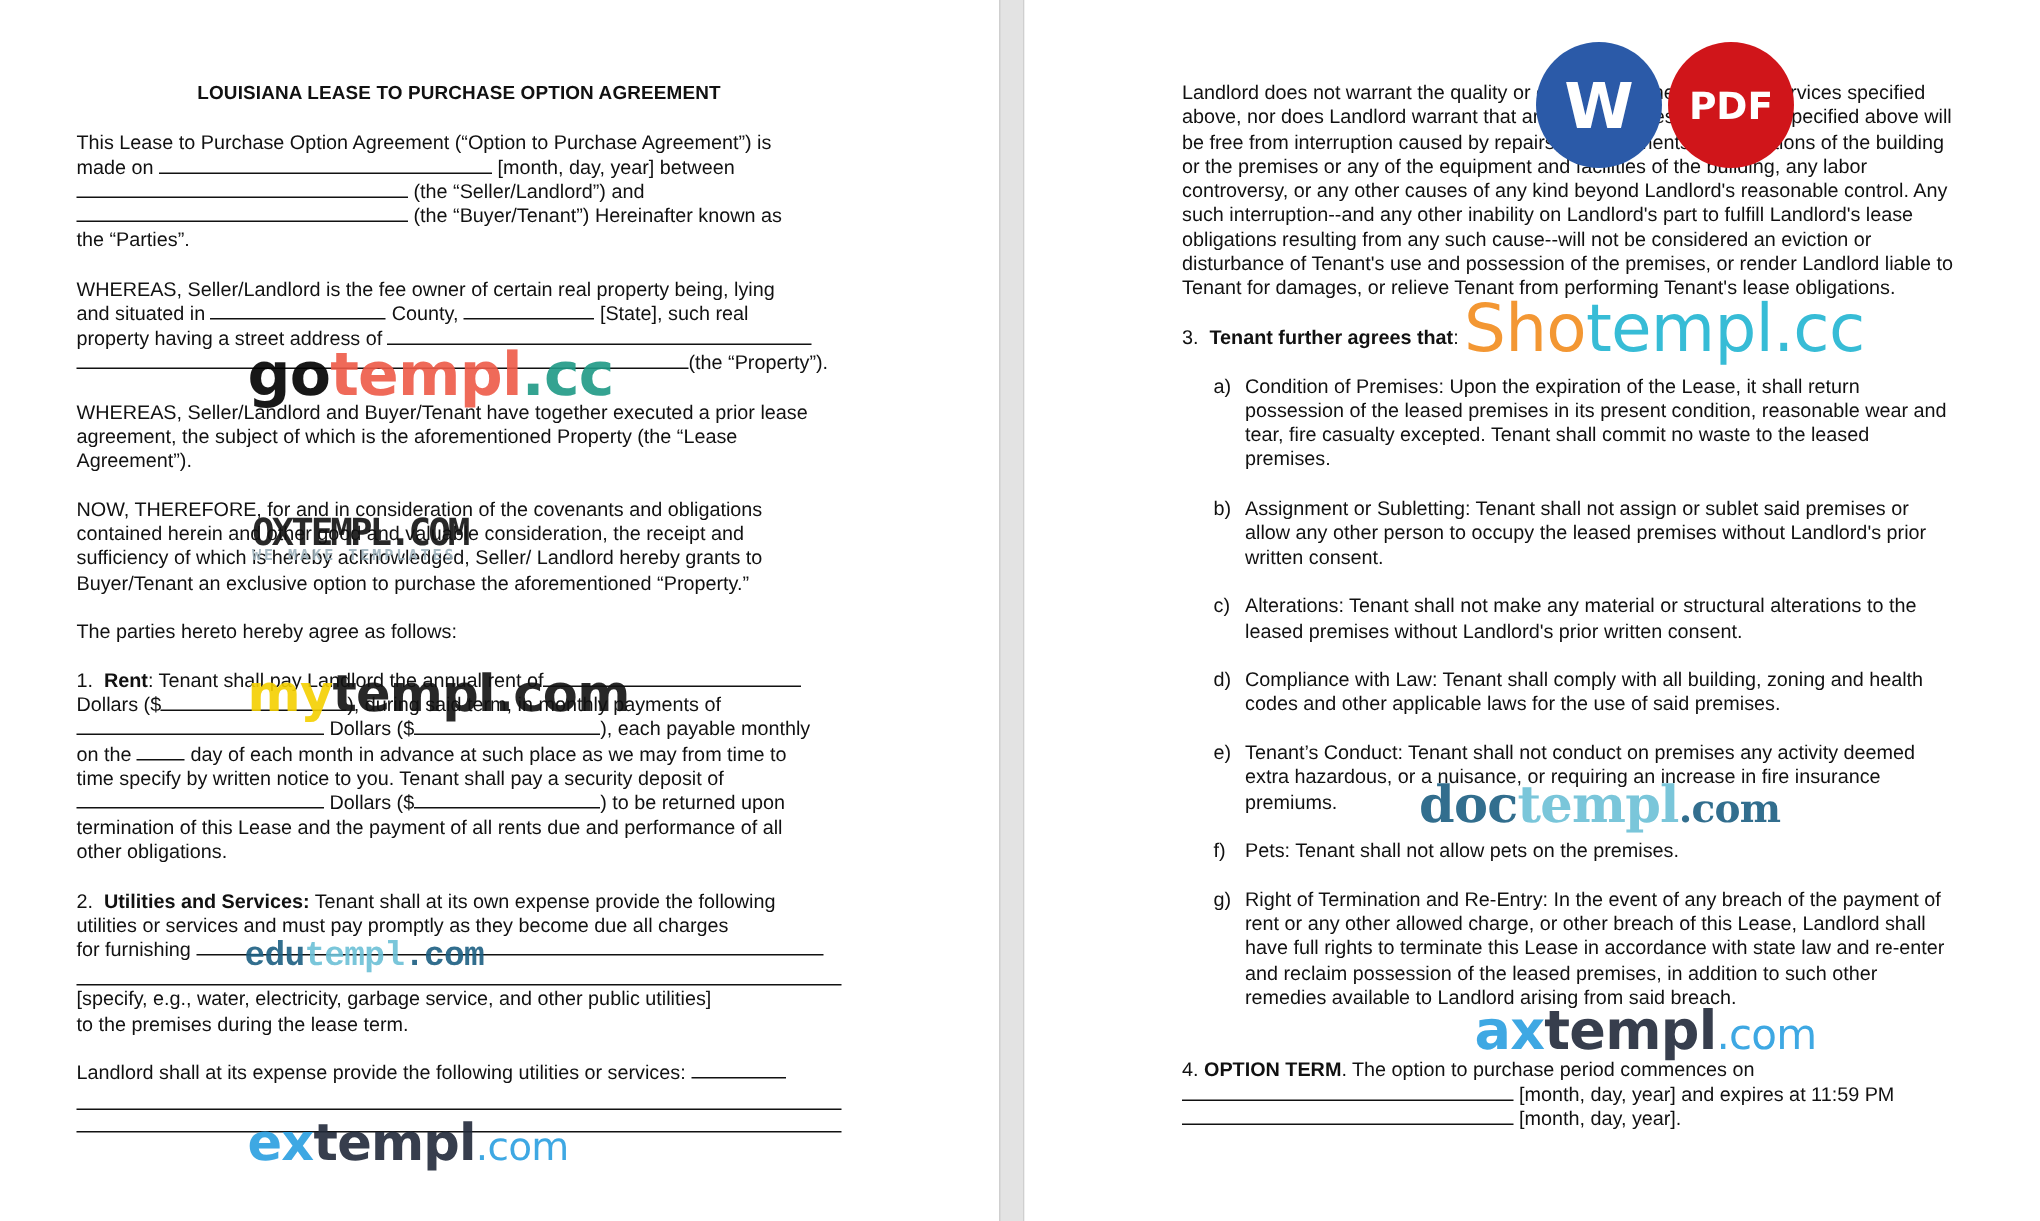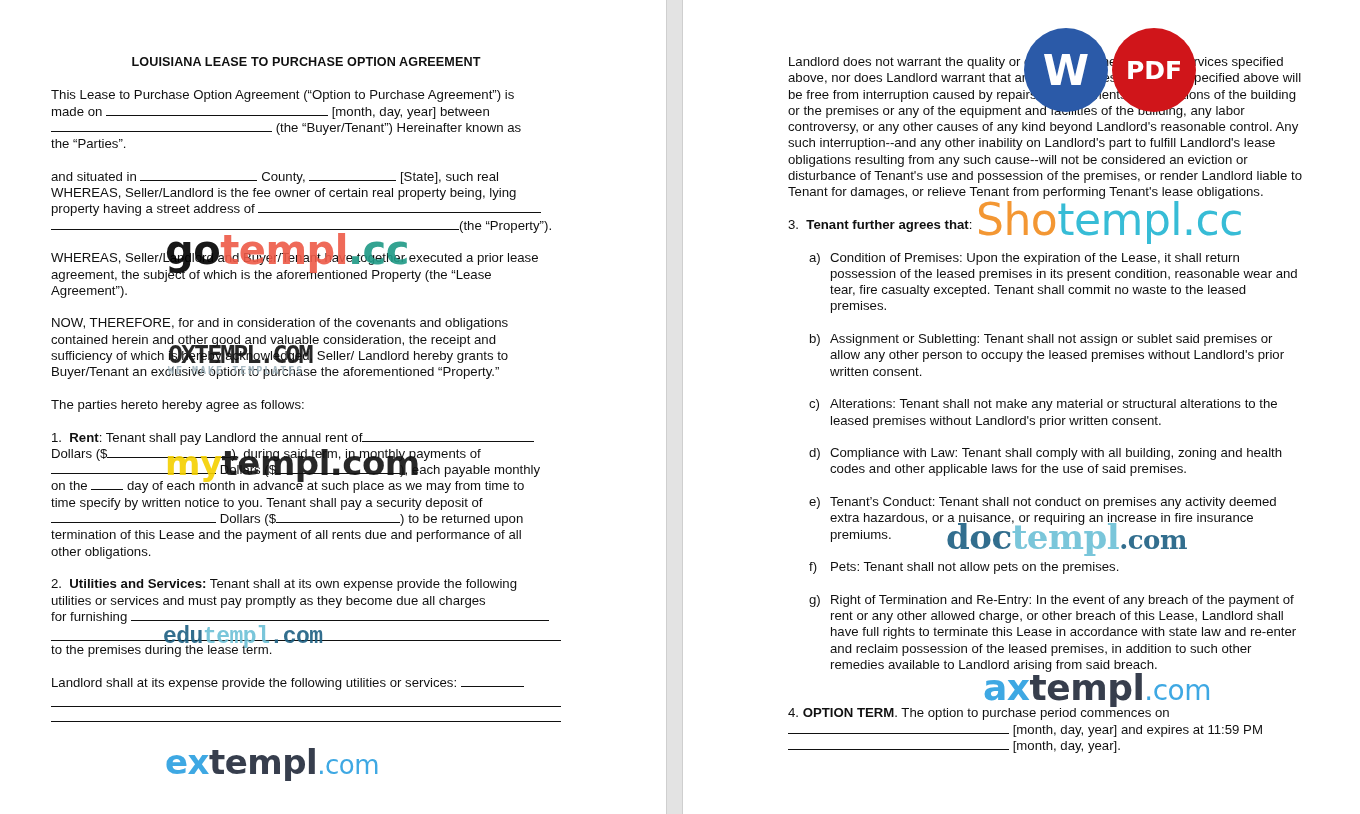--- a/index.html
+++ b/index.html
@@ -28,27 +28,28 @@
 </head>
 <body>
 
 <div class="page" id="page-left">
   <div class="doc">
     <div class="title">LOUISIANA LEASE TO PURCHASE OPTION AGREEMENT</div>
 
     <p>
       <span class="line">This Lease to Purchase Option Agreement (“Option to Purchase Agreement”) is</span>
       <span class="line"><span>made on</span> <span class="blank" style="width:222px"></span> <span>[month, day, year] between</span></span>
+      <span class="line"><span class="blank" style="width:221px"></span> <span>(the “Seller/Landlord”) and</span></span>
       <span class="line"><span class="blank" style="width:221px"></span> <span>(the “Buyer/Tenant”) Hereinafter known as</span></span>
       <span class="line">the “Parties”.</span>
     </p>
 
     <p>
+      <span class="line">WHEREAS, Seller/Landlord is the fee owner of certain real property being, lying</span>
       <span class="line"><span>and situated in</span> <span class="blank" style="width:117px"></span> <span>County,</span> <span class="blank" style="width:87px"></span> <span>[State], such real</span></span>
-      <span class="line">WHEREAS, Seller/Landlord is the fee owner of certain real property being, lying</span>
       <span class="line"><span>property having a street address of</span> <span class="blank" style="width:283px"></span></span>
       <span class="line"><span class="blank" style="width:408px"></span><span>(the “Property”).</span></span>
     </p>
 
     <p>WHEREAS, Seller/Landlord and Buyer/Tenant have together executed a prior lease agreement, the subject of which is the aforementioned Property (the “Lease Agreement”).</p>
     <p>NOW, THEREFORE, for and in consideration of the covenants and obligations contained herein and other good and valuable consideration, the receipt and sufficiency of which is hereby acknowledged, Seller/ Landlord hereby grants to Buyer/Tenant an exclusive option to purchase the aforementioned “Property.”</p>
     <p>The parties hereto hereby agree as follows:</p>
 
     <p>
       <span class="line"><span>1.</span>&nbsp; <b>Rent</b><span>: Tenant shall pay Landlord the annual rent of</span><span class="blank" style="width:172px"></span></span>
@@ -59,20 +60,21 @@
       <span class="line"><span class="blank" style="width:165px"></span> <span>Dollars ($</span><span class="blank" style="width:124px"></span><span>) to be returned upon</span></span>
       <span class="line">termination of this Lease and the payment of all rents due and performance of all</span>
       <span class="line">other obligations.</span>
     </p>
 
     <p>
       <span class="line"><span>2.</span>&nbsp; <b>Utilities and Services:</b><span> Tenant shall at its own expense provide the following</span></span>
       <span class="line">utilities or services and must pay promptly as they become due all charges</span>
       <span class="line"><span>for furnishing</span> <span class="blank" style="width:418px"></span></span>
       <span class="full" style="margin:2px 0 1px 0;"></span>
+      <span class="line">[specify, e.g., water, electricity, garbage service, and other public utilities]</span>
       <span class="line">to the premises during the lease term.</span>
     </p>
 
     <p style="margin-bottom:0">
       <span class="line"><span>Landlord shall at its expense provide the following utilities or services:</span> <span class="blank" style="width:63px"></span></span>
       <span class="full" style="margin:2px 0 0 0;"></span>
       <span class="full" style="margin:1px 0 1px 0;"></span>
     </p>
   </div>
 

